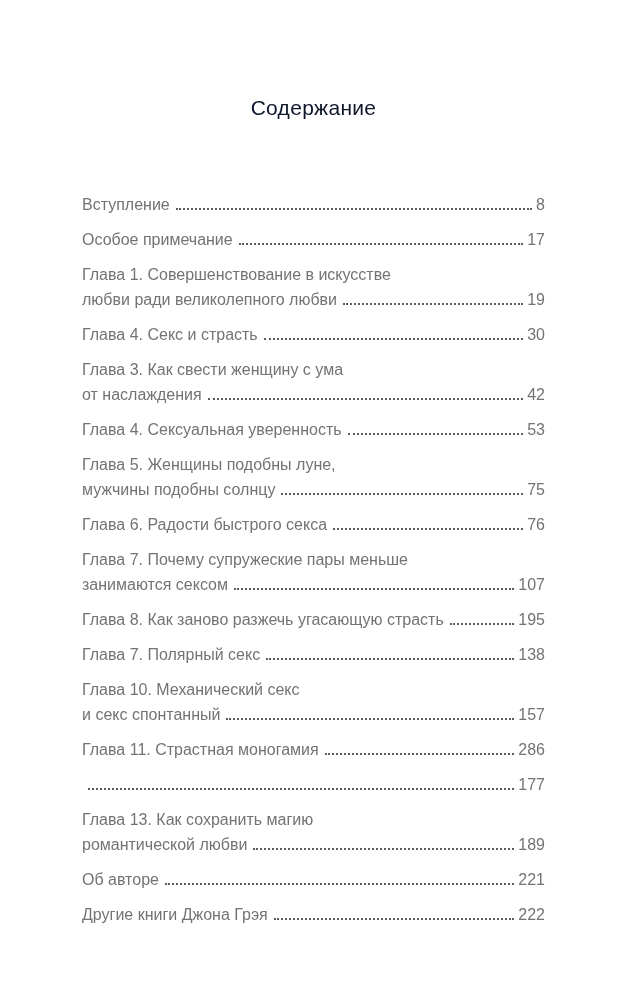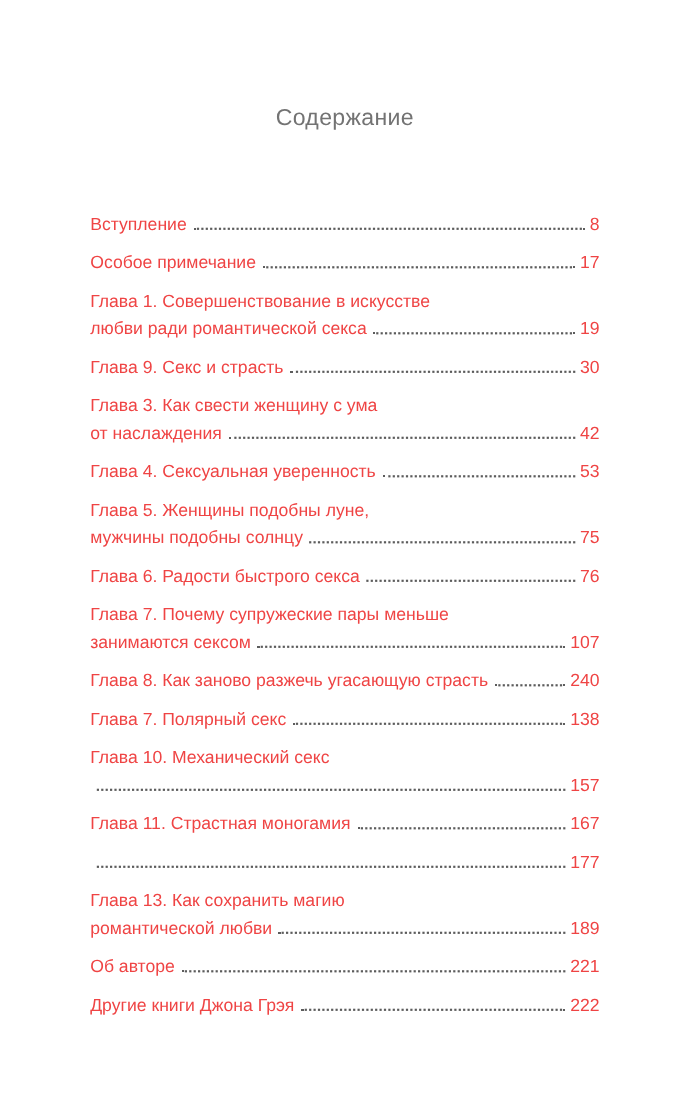--- a/index.html
+++ b/index.html
@@ -16,28 +16,28 @@
     width: 625px;
     height: 1000px;
     padding: 96px 80px 0 82px;
   }
   .title {
     text-align: center;
     font-size: 21px;
     font-weight: 400;
     letter-spacing: 0.3px;
     margin: 0 0 72px 0;
-    color: #737373;
+    color: #0f172a;
   }
   .entries { }
   .entry {
     font-size: 16px;
     line-height: 25px;
     margin-bottom: 10px;
-    color: #ef4444;
+    color: #737373;
   }
   .entry .line { }
   .entry .line.last {
     display: flex;
     align-items: baseline;
   }
   .line-text {
     flex: 0 0 auto;
     white-space: nowrap;
   }
@@ -68,28 +68,28 @@
       <div class="entry">
         <div class="line last">
           <span class="line-text">Особое примечание</span>
           <span class="dots"></span>
           <span class="page-num">17</span>
         </div>
       </div>
       <div class="entry">
         <div class="line">Глава 1. Совершенствование в искусстве</div>
         <div class="line last">
-          <span class="line-text">любви ради романтической секса</span>
+          <span class="line-text">любви ради великолепного любви</span>
           <span class="dots"></span>
           <span class="page-num">19</span>
         </div>
       </div>
       <div class="entry">
         <div class="line last">
-          <span class="line-text">Глава 9. Секс и страсть</span>
+          <span class="line-text">Глава 4. Секс и страсть</span>
           <span class="dots"></span>
           <span class="page-num">30</span>
         </div>
       </div>
       <div class="entry">
         <div class="line">Глава 3. Как свести женщину с ума</div>
         <div class="line last">
           <span class="line-text">от наслаждения</span>
           <span class="dots"></span>
           <span class="page-num">42</span>
@@ -122,42 +122,43 @@
         <div class="line last">
           <span class="line-text">занимаются сексом</span>
           <span class="dots"></span>
           <span class="page-num">107</span>
         </div>
       </div>
       <div class="entry">
         <div class="line last">
           <span class="line-text">Глава 8. Как заново разжечь угасающую страсть</span>
           <span class="dots"></span>
-          <span class="page-num">240</span>
+          <span class="page-num">195</span>
         </div>
       </div>
       <div class="entry">
         <div class="line last">
           <span class="line-text">Глава 7. Полярный секс</span>
           <span class="dots"></span>
           <span class="page-num">138</span>
         </div>
       </div>
       <div class="entry">
         <div class="line">Глава 10. Механический секс</div>
         <div class="line last">
+          <span class="line-text">и секс спонтанный</span>
           <span class="dots"></span>
           <span class="page-num">157</span>
         </div>
       </div>
       <div class="entry">
         <div class="line last">
           <span class="line-text">Глава 11. Страстная моногамия</span>
           <span class="dots"></span>
-          <span class="page-num">167</span>
+          <span class="page-num">286</span>
         </div>
       </div>
       <div class="entry">
         <div class="line last">
           <span class="dots"></span>
           <span class="page-num">177</span>
         </div>
       </div>
       <div class="entry">
         <div class="line">Глава 13. Как сохранить магию</div>

